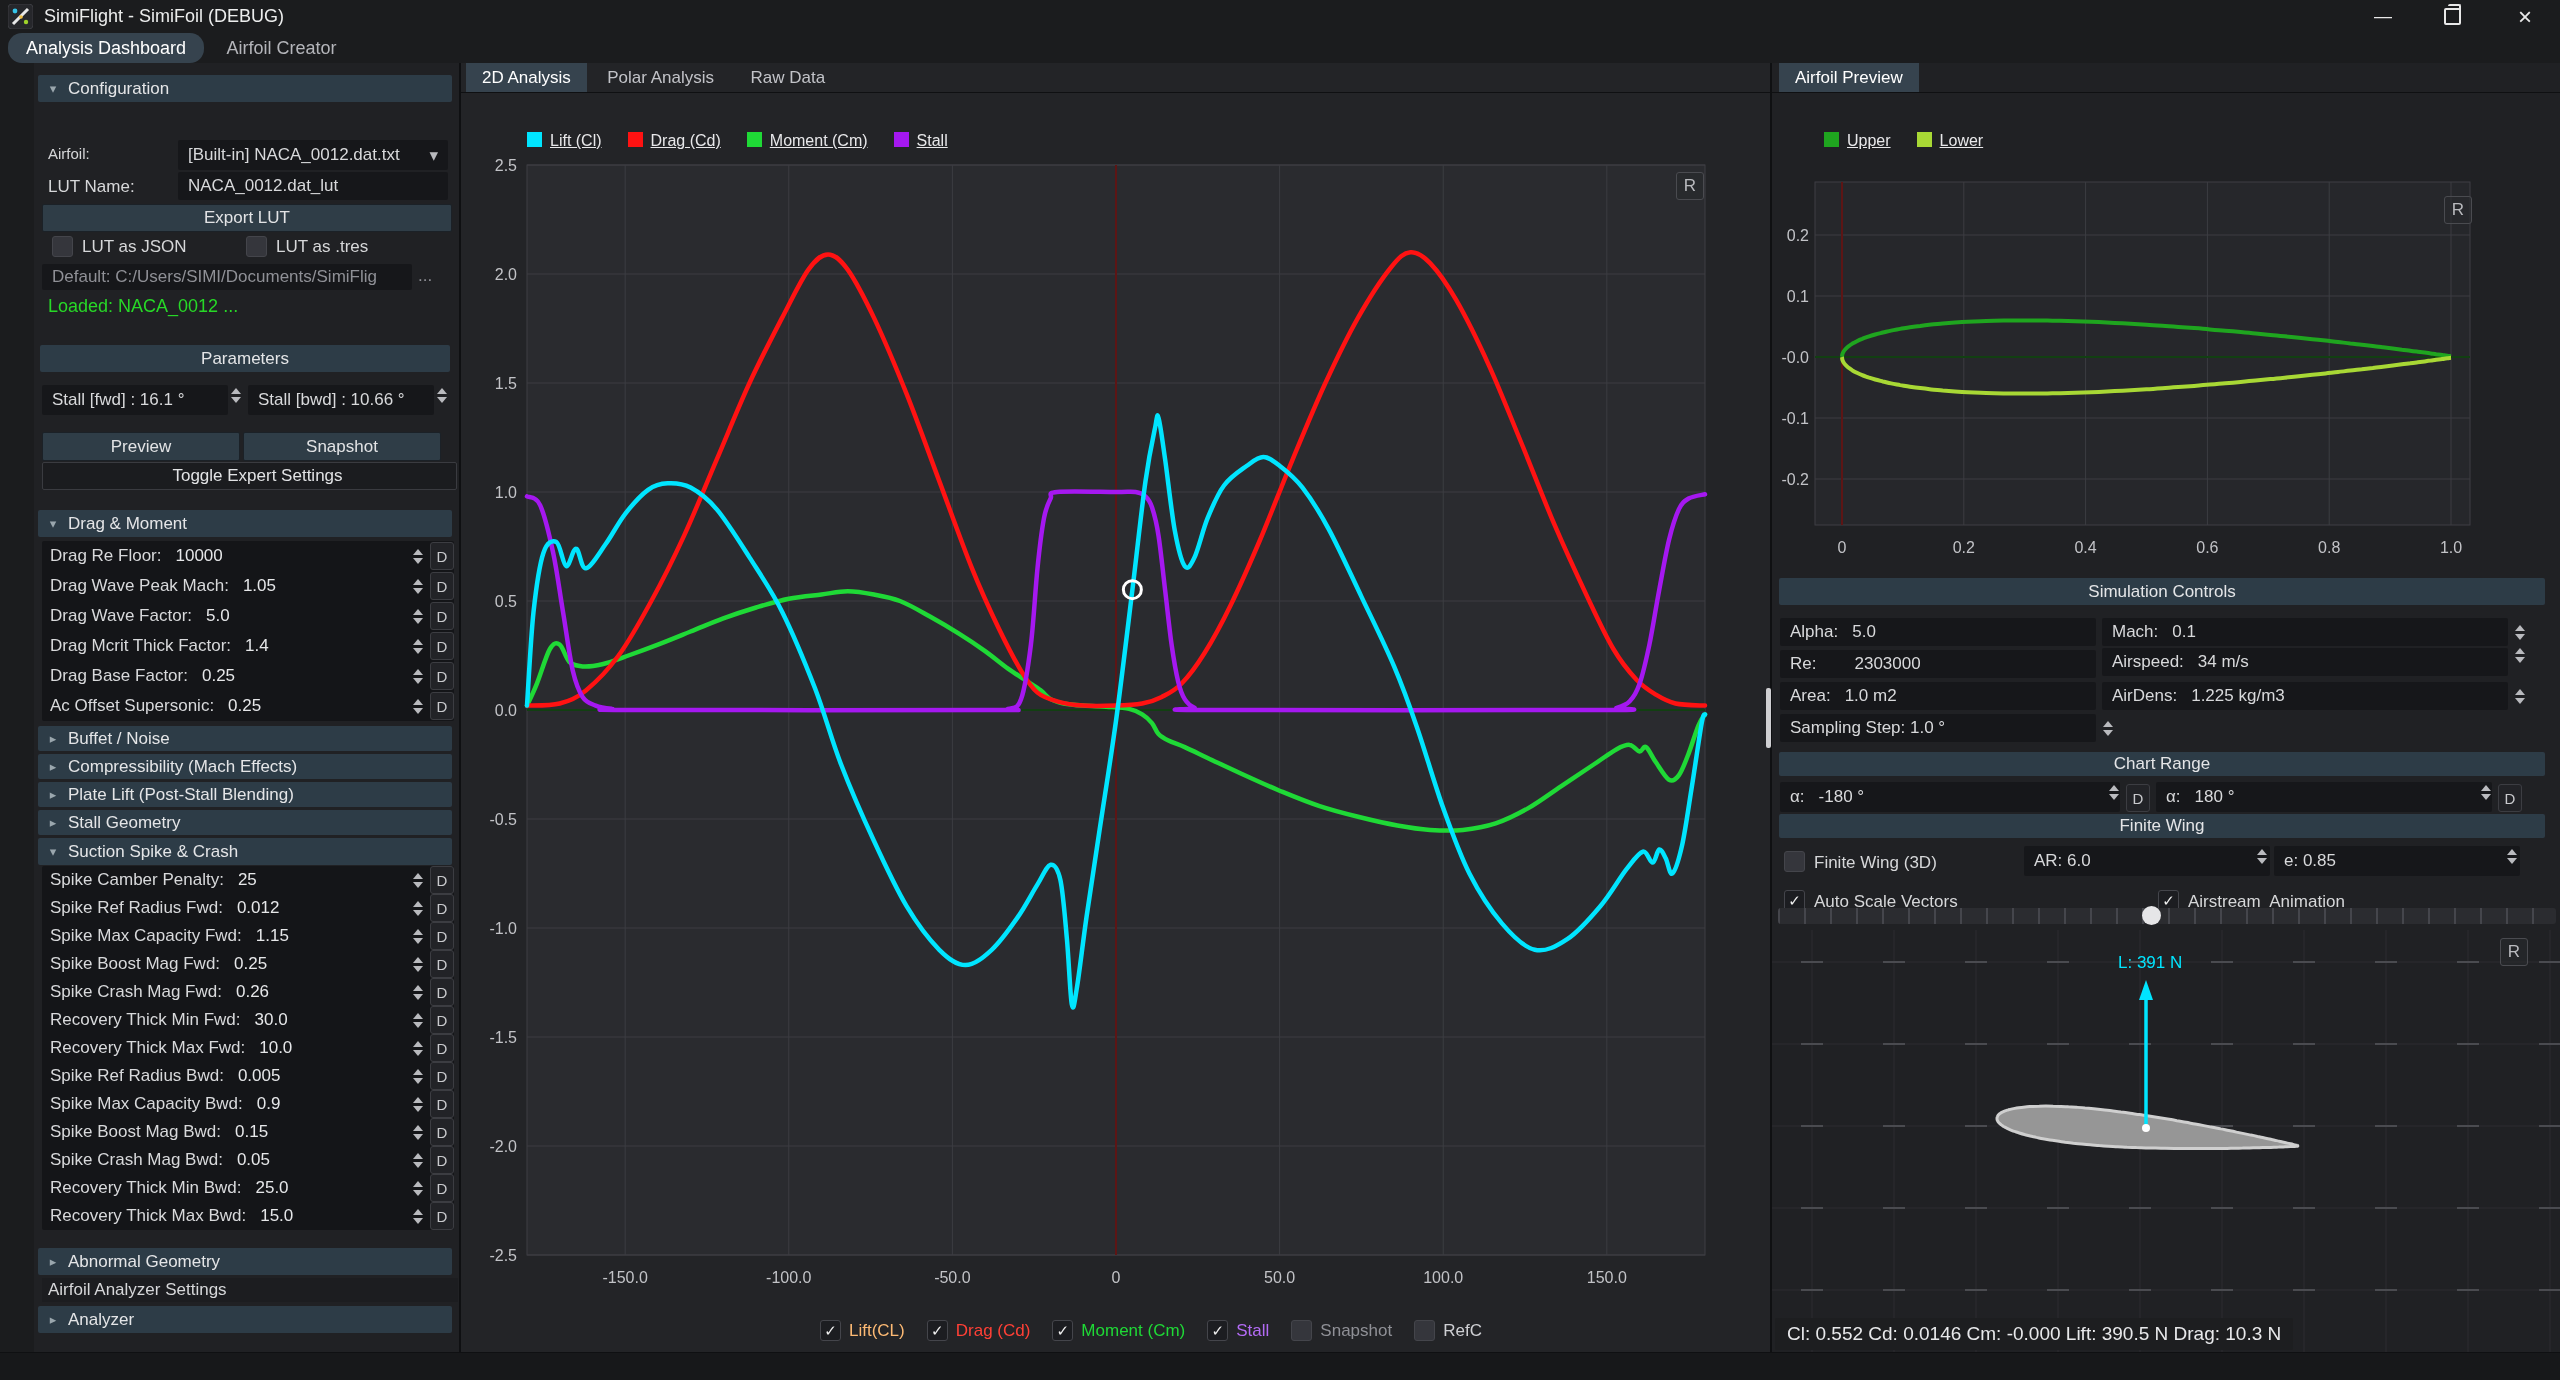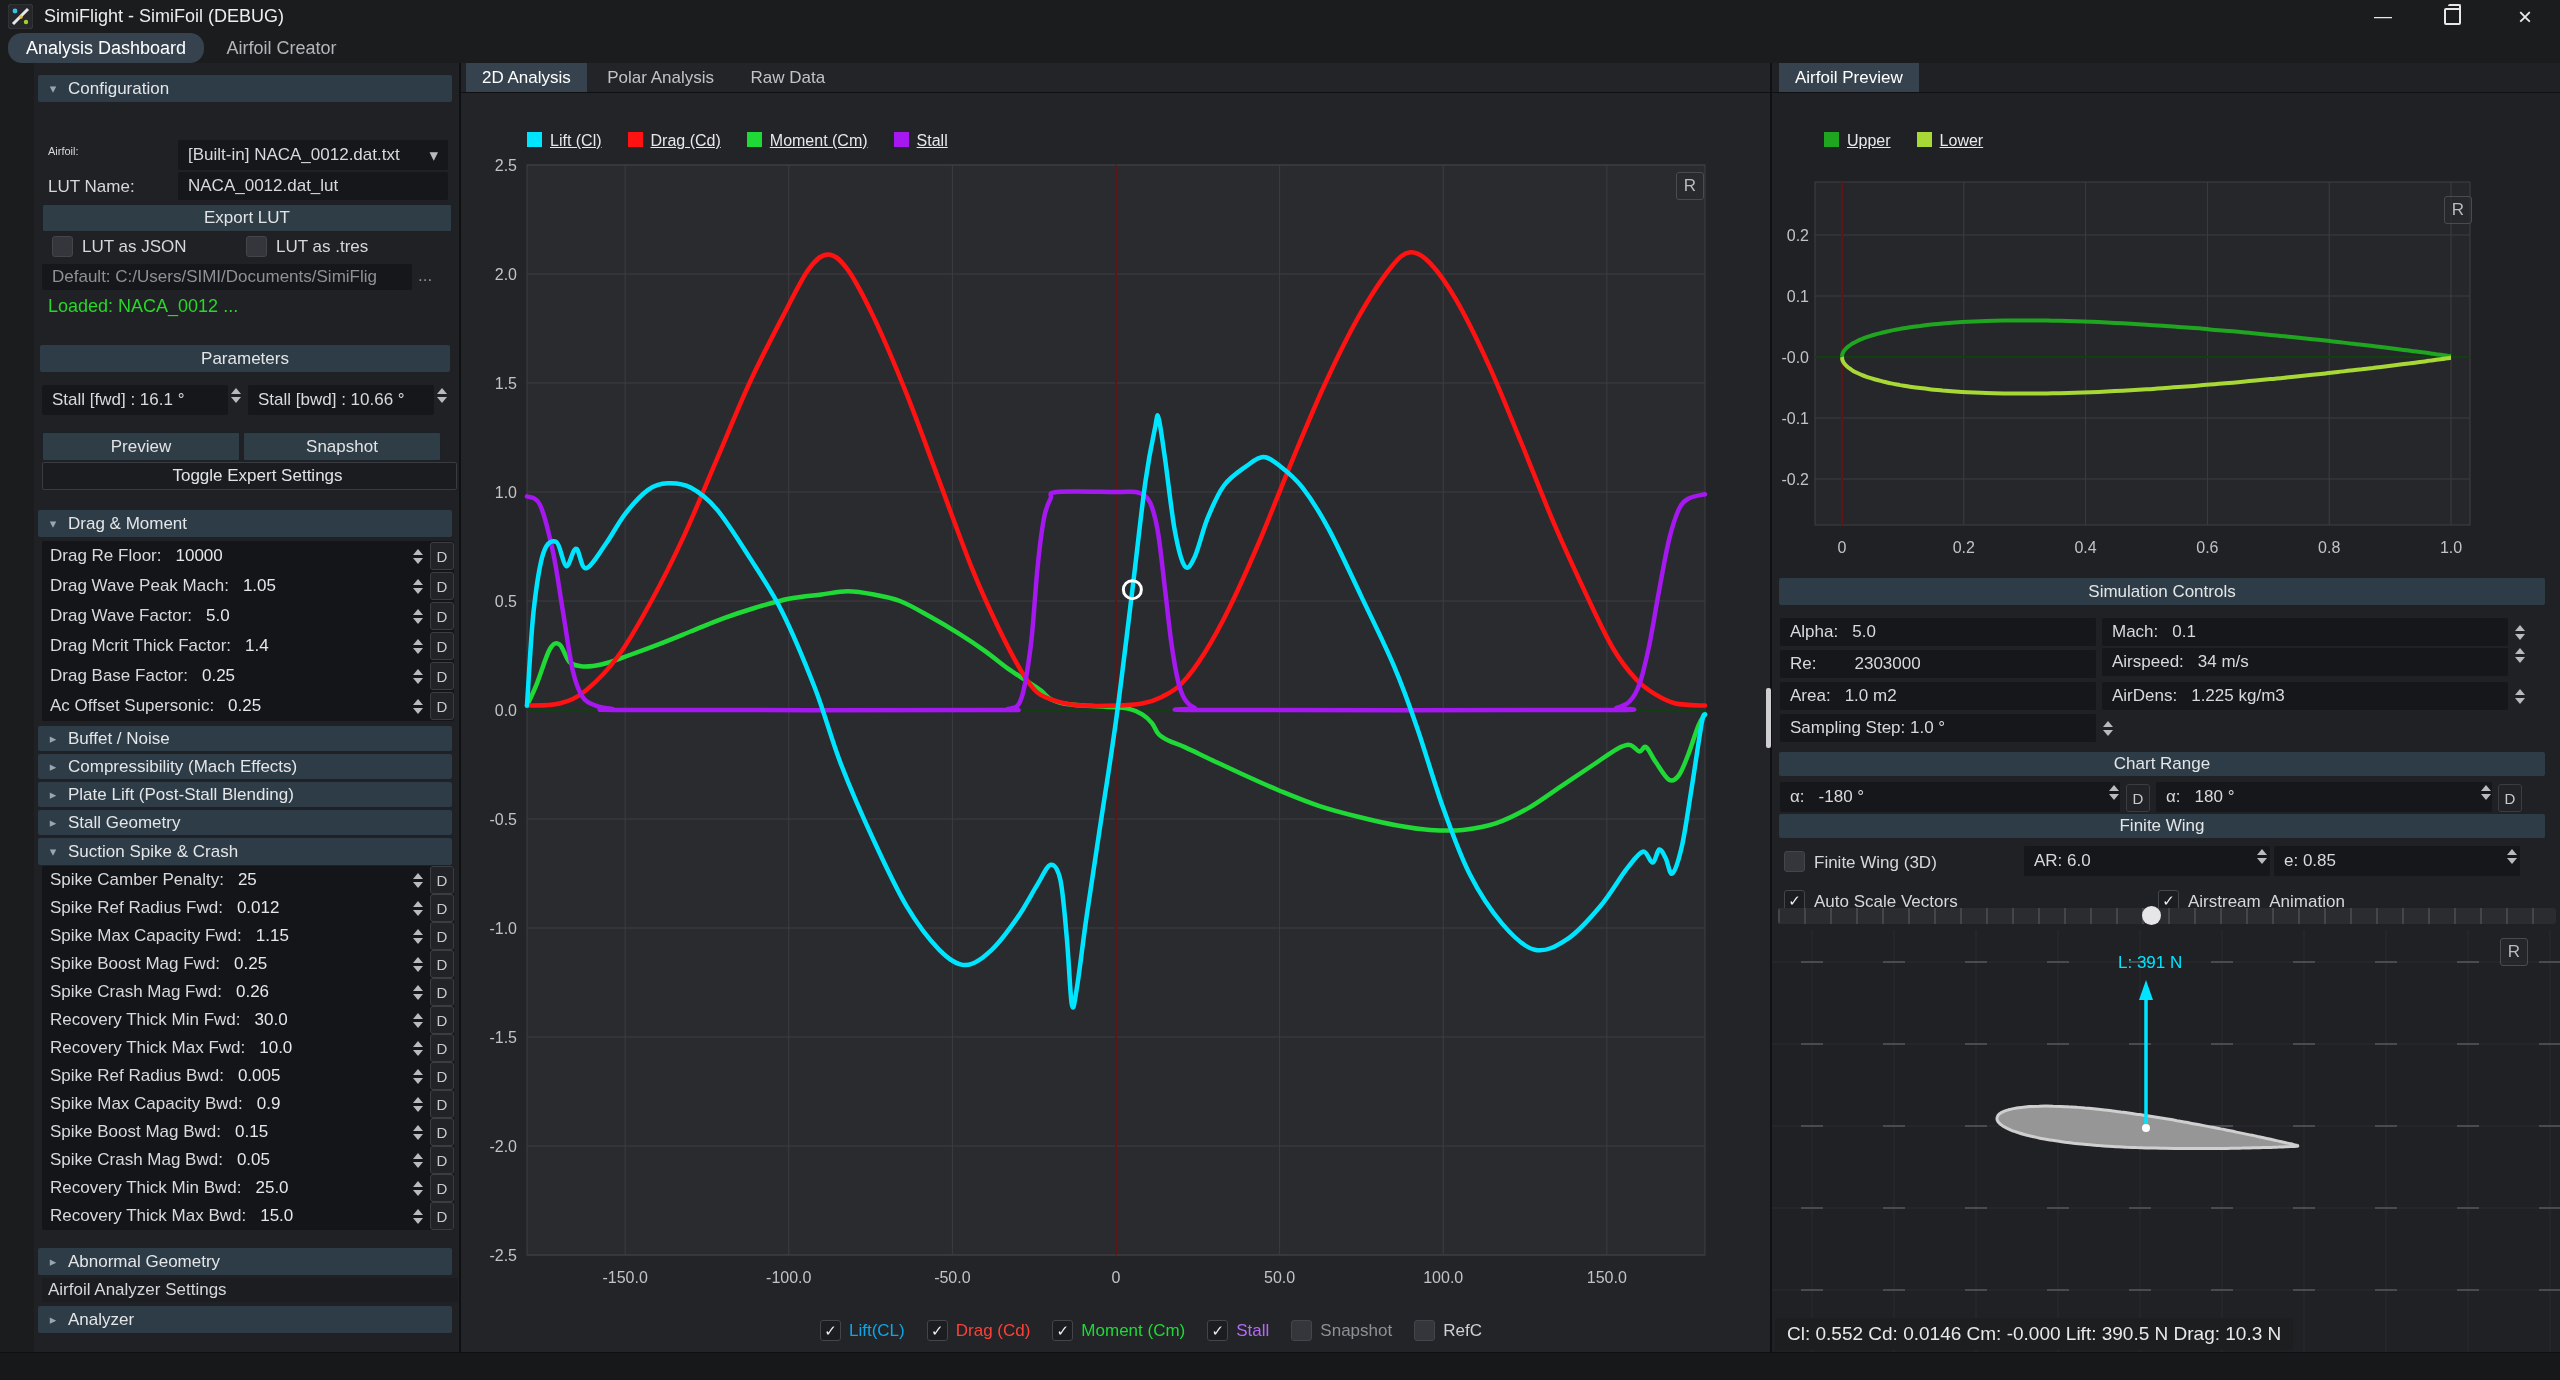--- a/index.html
+++ b/index.html
@@ -99,21 +99,21 @@
 <div id="right-panel" class="abs"></div>
 <div class="vdiv abs" style="left:459px"></div>
 <div class="vdiv abs" style="left:1770px"></div>
 <div id="bottom-strip" class="abs"></div>
 
 <div class="sec abs" style="left:38px;top:75px;width:414px">
   <span class="chev">▾</span>
   <span>Configuration</span>
 </div>
 
-<div class="abs" style="left:48px;top:145px;font-size:11px">Airfoil:</div>
+<div class="abs" style="left:48px;top:145px;font-size:15px">Airfoil:</div>
 <div class="fld abs" style="left:178px;top:140px;width:250px;height:30px">
   <span>[Built-in] NACA_0012.dat.txt</span>
   <span style="margin-left:auto;color:#b9babe">▾</span>
 </div>
 <div class="abs" style="left:48px;top:177px;font-size:17px">LUT Name:</div>
 <div class="fld abs" style="left:178px;top:172px;width:250px;height:28px">
   <span>NACA_0012.dat_lut</span>
 </div>
 <div class="btn abs" style="left:42px;top:204px;width:408px;height:26px">
     <span>Export LUT</span>
@@ -488,21 +488,21 @@
     <path d="M67.0 609.6C68.1 594.0 70.8 541.3 73.5 515.9C76.3 490.5 79.5 468.7 83.4 457.0C87.2 445.4 92.6 444.0 96.5 446.1C100.3 448.3 103.0 469.0 106.3 470.1C109.5 471.2 112.8 452.3 116.1 452.7C119.4 453.0 121.0 473.0 125.9 472.3C130.8 471.6 139.0 457.4 145.5 448.3C152.1 439.2 158.1 426.9 165.2 417.8C172.3 408.7 181.0 398.9 188.1 393.8C195.2 388.7 200.6 387.6 207.7 387.3C214.8 386.9 222.4 387.3 230.6 391.6C238.8 396.0 247.0 401.8 256.8 413.4C266.6 425.1 278.6 444.3 289.5 461.4C300.4 478.5 311.3 494.1 322.2 515.9C333.1 537.7 345.1 566.8 355.0 592.2C364.8 617.6 371.3 643.1 381.1 668.5C390.9 693.9 402.9 721.2 413.9 744.8C424.8 768.4 435.7 792.0 446.6 810.2C457.5 828.4 469.5 844.0 479.3 853.8C489.1 863.6 496.8 869.1 505.5 869.1C514.2 869.1 522.9 861.8 531.7 853.8C540.4 845.8 550.2 832.0 557.8 821.1C565.5 810.2 572.0 797.1 577.5 788.4C582.9 779.7 586.7 769.5 590.6 768.8C594.4 768.1 597.6 771.7 600.4 784.0C603.1 796.4 605.0 822.2 606.9 842.9C608.8 863.6 610.2 899.9 611.8 908.3C613.5 916.7 614.3 907.6 616.7 893.0C619.2 878.5 622.7 847.6 626.5 821.1C630.4 794.6 634.7 766.6 639.6 733.9C644.5 701.2 650.5 664.9 656.0 624.9C661.5 584.9 667.5 533.6 672.4 493.7C677.3 453.7 681.6 412.3 685.5 385.1C689.3 357.9 693.1 341.1 695.3 330.6C697.4 320.1 696.9 316.4 698.5 321.9C700.2 327.3 702.4 344.4 705.1 363.3C707.8 382.2 711.6 417.4 714.9 435.2C718.2 453.0 721.4 465.8 724.7 470.1C728.0 474.5 730.7 469.4 734.5 461.4C738.4 453.4 742.7 434.2 747.6 422.2C752.5 410.2 757.4 398.2 764.0 389.5C770.5 380.7 780.3 374.6 786.9 369.8C793.4 365.1 797.8 361.1 803.3 361.1C808.7 361.1 813.1 364.8 819.6 369.8C826.2 374.9 834.3 381.1 842.5 391.6C850.7 402.2 858.9 414.9 868.7 433.1C878.5 451.2 890.5 477.8 901.4 500.6C912.3 523.5 924.9 548.6 934.1 570.4C943.4 592.2 948.9 607.8 957.0 631.4C965.2 655.1 974.5 687.8 983.2 712.1C991.9 736.4 999.6 758.2 1009.4 777.5C1019.2 796.8 1031.2 814.9 1042.1 827.6C1053.0 840.4 1063.9 851.3 1074.8 853.8C1085.8 856.3 1096.7 850.2 1107.6 842.9C1118.5 835.6 1130.5 821.8 1140.3 810.2C1150.1 798.6 1159.4 782.2 1166.5 773.1C1173.6 764.1 1178.5 756.8 1182.8 755.7C1187.2 754.6 1189.9 767.0 1192.6 766.6C1195.4 766.2 1197.0 754.2 1199.2 753.5C1201.4 752.8 1203.6 758.2 1205.7 762.2C1207.9 766.2 1209.6 779.7 1212.3 777.5C1215.0 775.3 1218.8 763.7 1222.1 749.2C1225.4 734.6 1228.6 710.6 1231.9 690.3C1235.2 670.0 1239.5 639.1 1241.7 627.1C1243.9 615.1 1244.5 619.8 1245.0 618.4" fill="none" stroke="#00e5ff" stroke-width="4.5" stroke-linejoin="round" stroke-linecap="round"></path>
     <circle cx="672.3611111111111" cy="493.66400000000004" r="9" fill="none" stroke="#ffffff" stroke-width="3"></circle>
   </svg>
 <div class="rbtn abs" style="left:1676px;top:172px">
     <span>R</span>
   </div>
 
 <div id="footer-checks" class="footrow abs" style="left:820px;top:1320px">
     <span class="fi">
       <span class="cb checked"></span>
-      <span style="color: #0ea5e9;">Lift(CL)</span>
+      <span style="color: #fdba74;">Lift(CL)</span>
     </span>
     <span class="fi">
       <span class="cb checked"></span>
       <span style="color: rgb(255, 64, 54);">Drag (Cd)</span>
     </span>
     <span class="fi">
       <span class="cb checked"></span>
       <span style="color: rgb(31, 217, 54);">Moment (Cm)</span>
     </span>
     <span class="fi">

